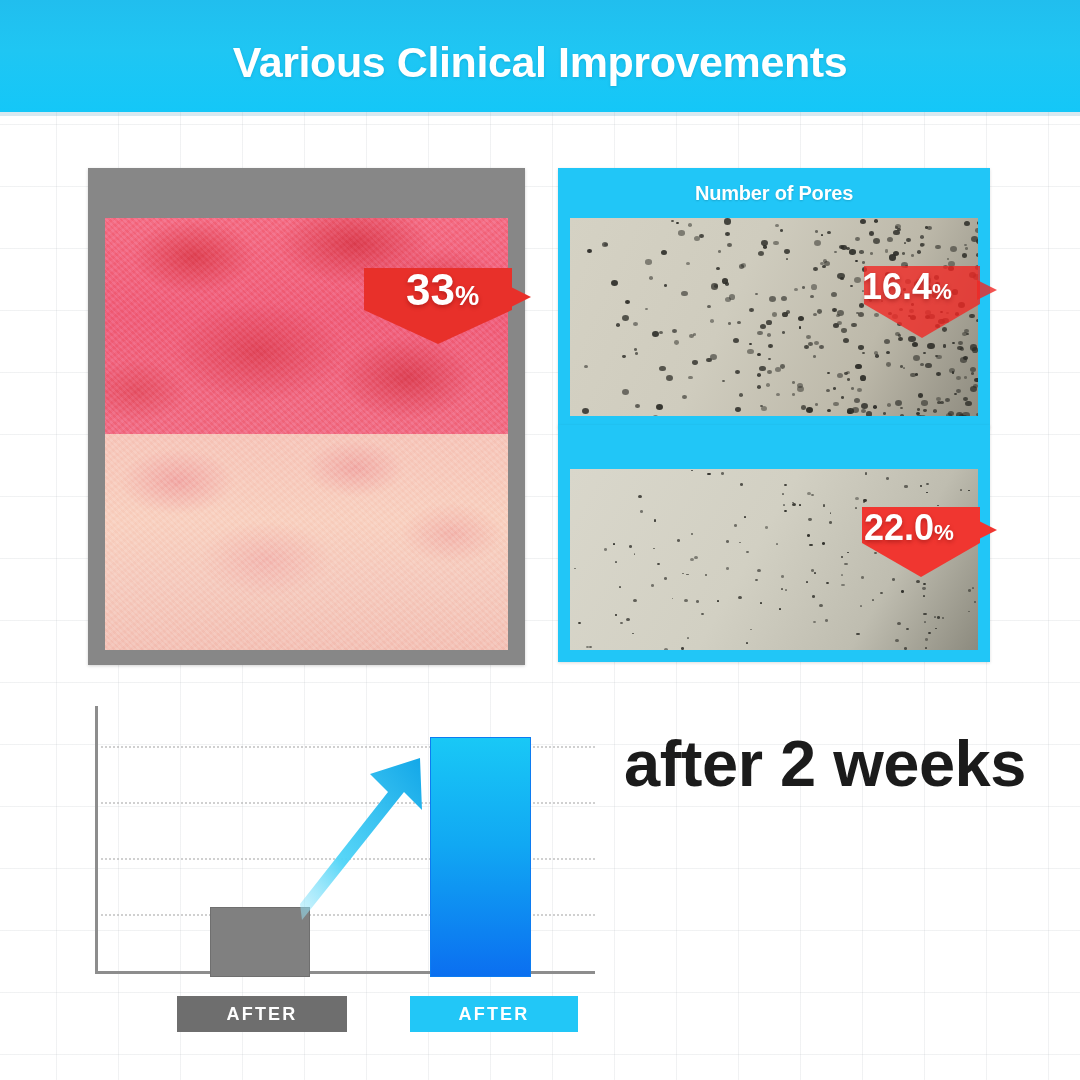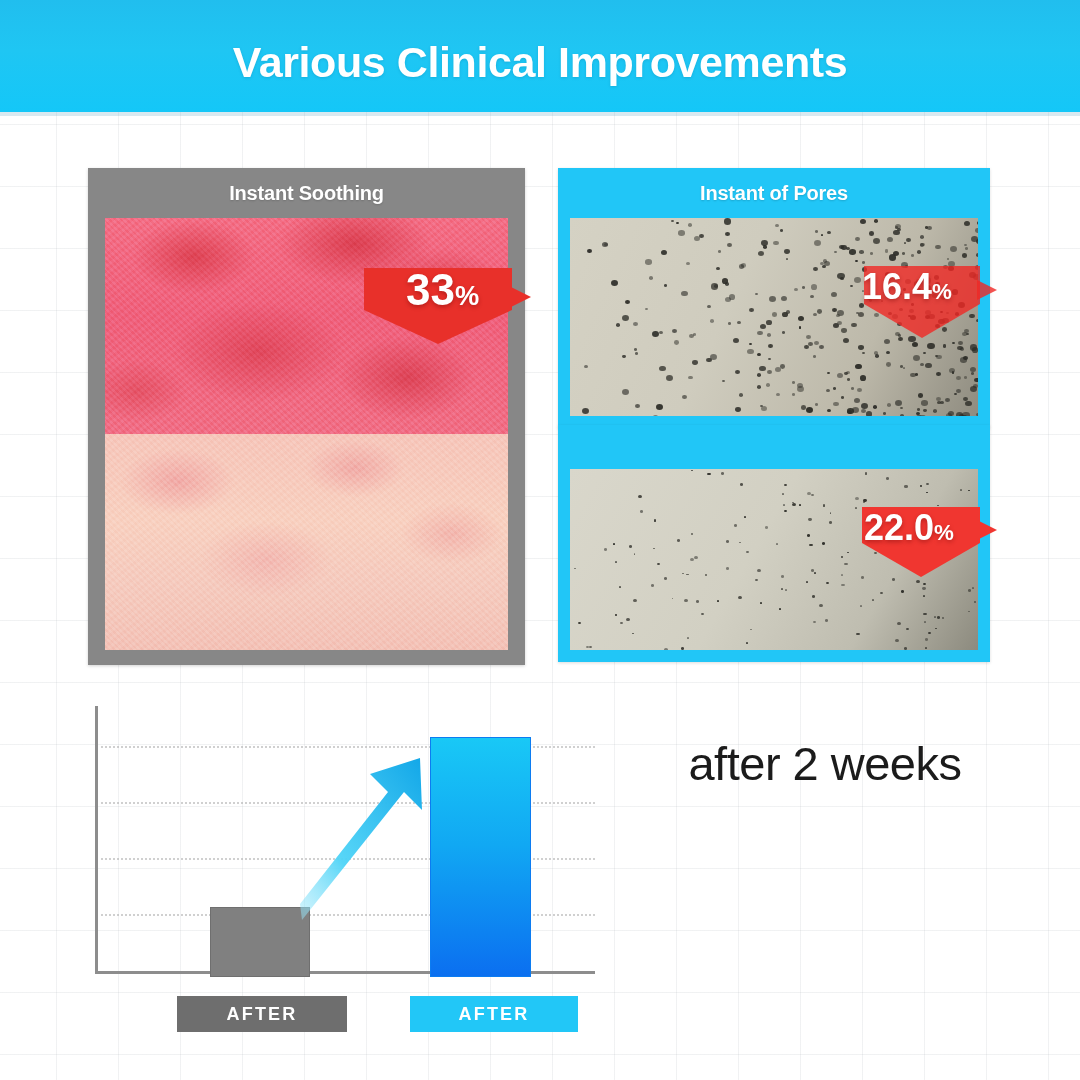--- a/index.html
+++ b/index.html
@@ -195,21 +195,21 @@
   #stat-number{
     color:#2BC4EF;font-size:92px;font-weight:700;line-height:96px;
     letter-spacing:-2px;
   }
   #stat-number .pct{font-size:48px;font-weight:700;letter-spacing:-1px;}
   #stat-line1{
     color:#1B1B1B;font-size:49px;font-weight:600;line-height:58px;
     letter-spacing:-0.5px;margin-top:6px;
   }
   #stat-line2{
-    color:#1B1B1B;font-size:47px;font-weight:400;line-height:58px;
+    color:#1B1B1B;font-size:65px;font-weight:700;line-height:58px;
     letter-spacing:-0.5px;
   }
 
   
   .axis-label{
     position:absolute;height:36px;display:flex;align-items:center;justify-content:center;
     color:#ffffff;font-size:18px;font-weight:700;letter-spacing:2.2px;z-index:4;
   }
   #label-before{left:177px;top:996px;width:170px;background:#6E6E6E;}
   #label-after{left:410px;top:996px;width:168px;background:#22C7F7;}
@@ -217,42 +217,41 @@
 </head>
 <body>
 
 <div id="bg-grid"></div>
 
 <div id="header">
   <div id="header-title">Various Clinical Improvements</div>
 </div>
 
 <div class="panel" id="panel-soothing">
-  <div class="panel-band">Instant Soothing</div>
   <div id="soothing-image">
     <div class="skin-half" id="skin-before">
       <div class="skin-grain"></div>
     </div>
     <div class="skin-half" id="skin-after">
       <div class="skin-grain"></div>
     </div>
   </div>
 </div>
 
 <div class="arrow-down" id="arrow-33">
   <div class="arrow-shaft"></div>
   <div class="arrow-head"></div>
   <div class="arrow-tail"></div>
 </div>
 <div class="arrow-label" id="label-33">
   <span>33</span><span class="pct">%</span>
 </div>
 
 <div class="panel" id="panel-pores">
-  <div class="panel-band">Instant of Pores</div>
+  <div class="panel-band">Number of Pores</div>
   <div id="pores-image">
       <div class="pore-dot" style="left: 250.4px; top: 43.9px; width: 3.6px; height: 3.1px; opacity: 0.49;"></div>
       <div class="pore-dot" style="left: 275.9px; top: 28.9px; width: 3.7px; height: 3.2px; opacity: 0.81;"></div>
       <div class="pore-dot" style="left: 154.5px; top: 64.4px; width: 4.3px; height: 3.6px; opacity: 0.81;"></div>
       <div class="pore-dot" style="left: 344.7px; top: 155.2px; width: 3.6px; height: 3px; opacity: 0.9;"></div>
       <div class="pore-dot" style="left: 257.3px; top: 13.1px; width: 3.6px; height: 3.1px; opacity: 0.81;"></div>
       <div class="pore-dot" style="left: 333.5px; top: 24.1px; width: 2.8px; height: 2.4px; opacity: 0.71;"></div>
       <div class="pore-dot" style="left: 51.7px; top: 171.2px; width: 7.2px; height: 6.1px; opacity: 0.62;"></div>
       <div class="pore-dot" style="left: 296.5px; top: 77.9px; width: 4.9px; height: 4.2px; opacity: 0.73;"></div>
       <div class="pore-dot" style="left: 206.2px; top: 174.5px; width: 3.9px; height: 3.3px; opacity: 0.47;"></div>

